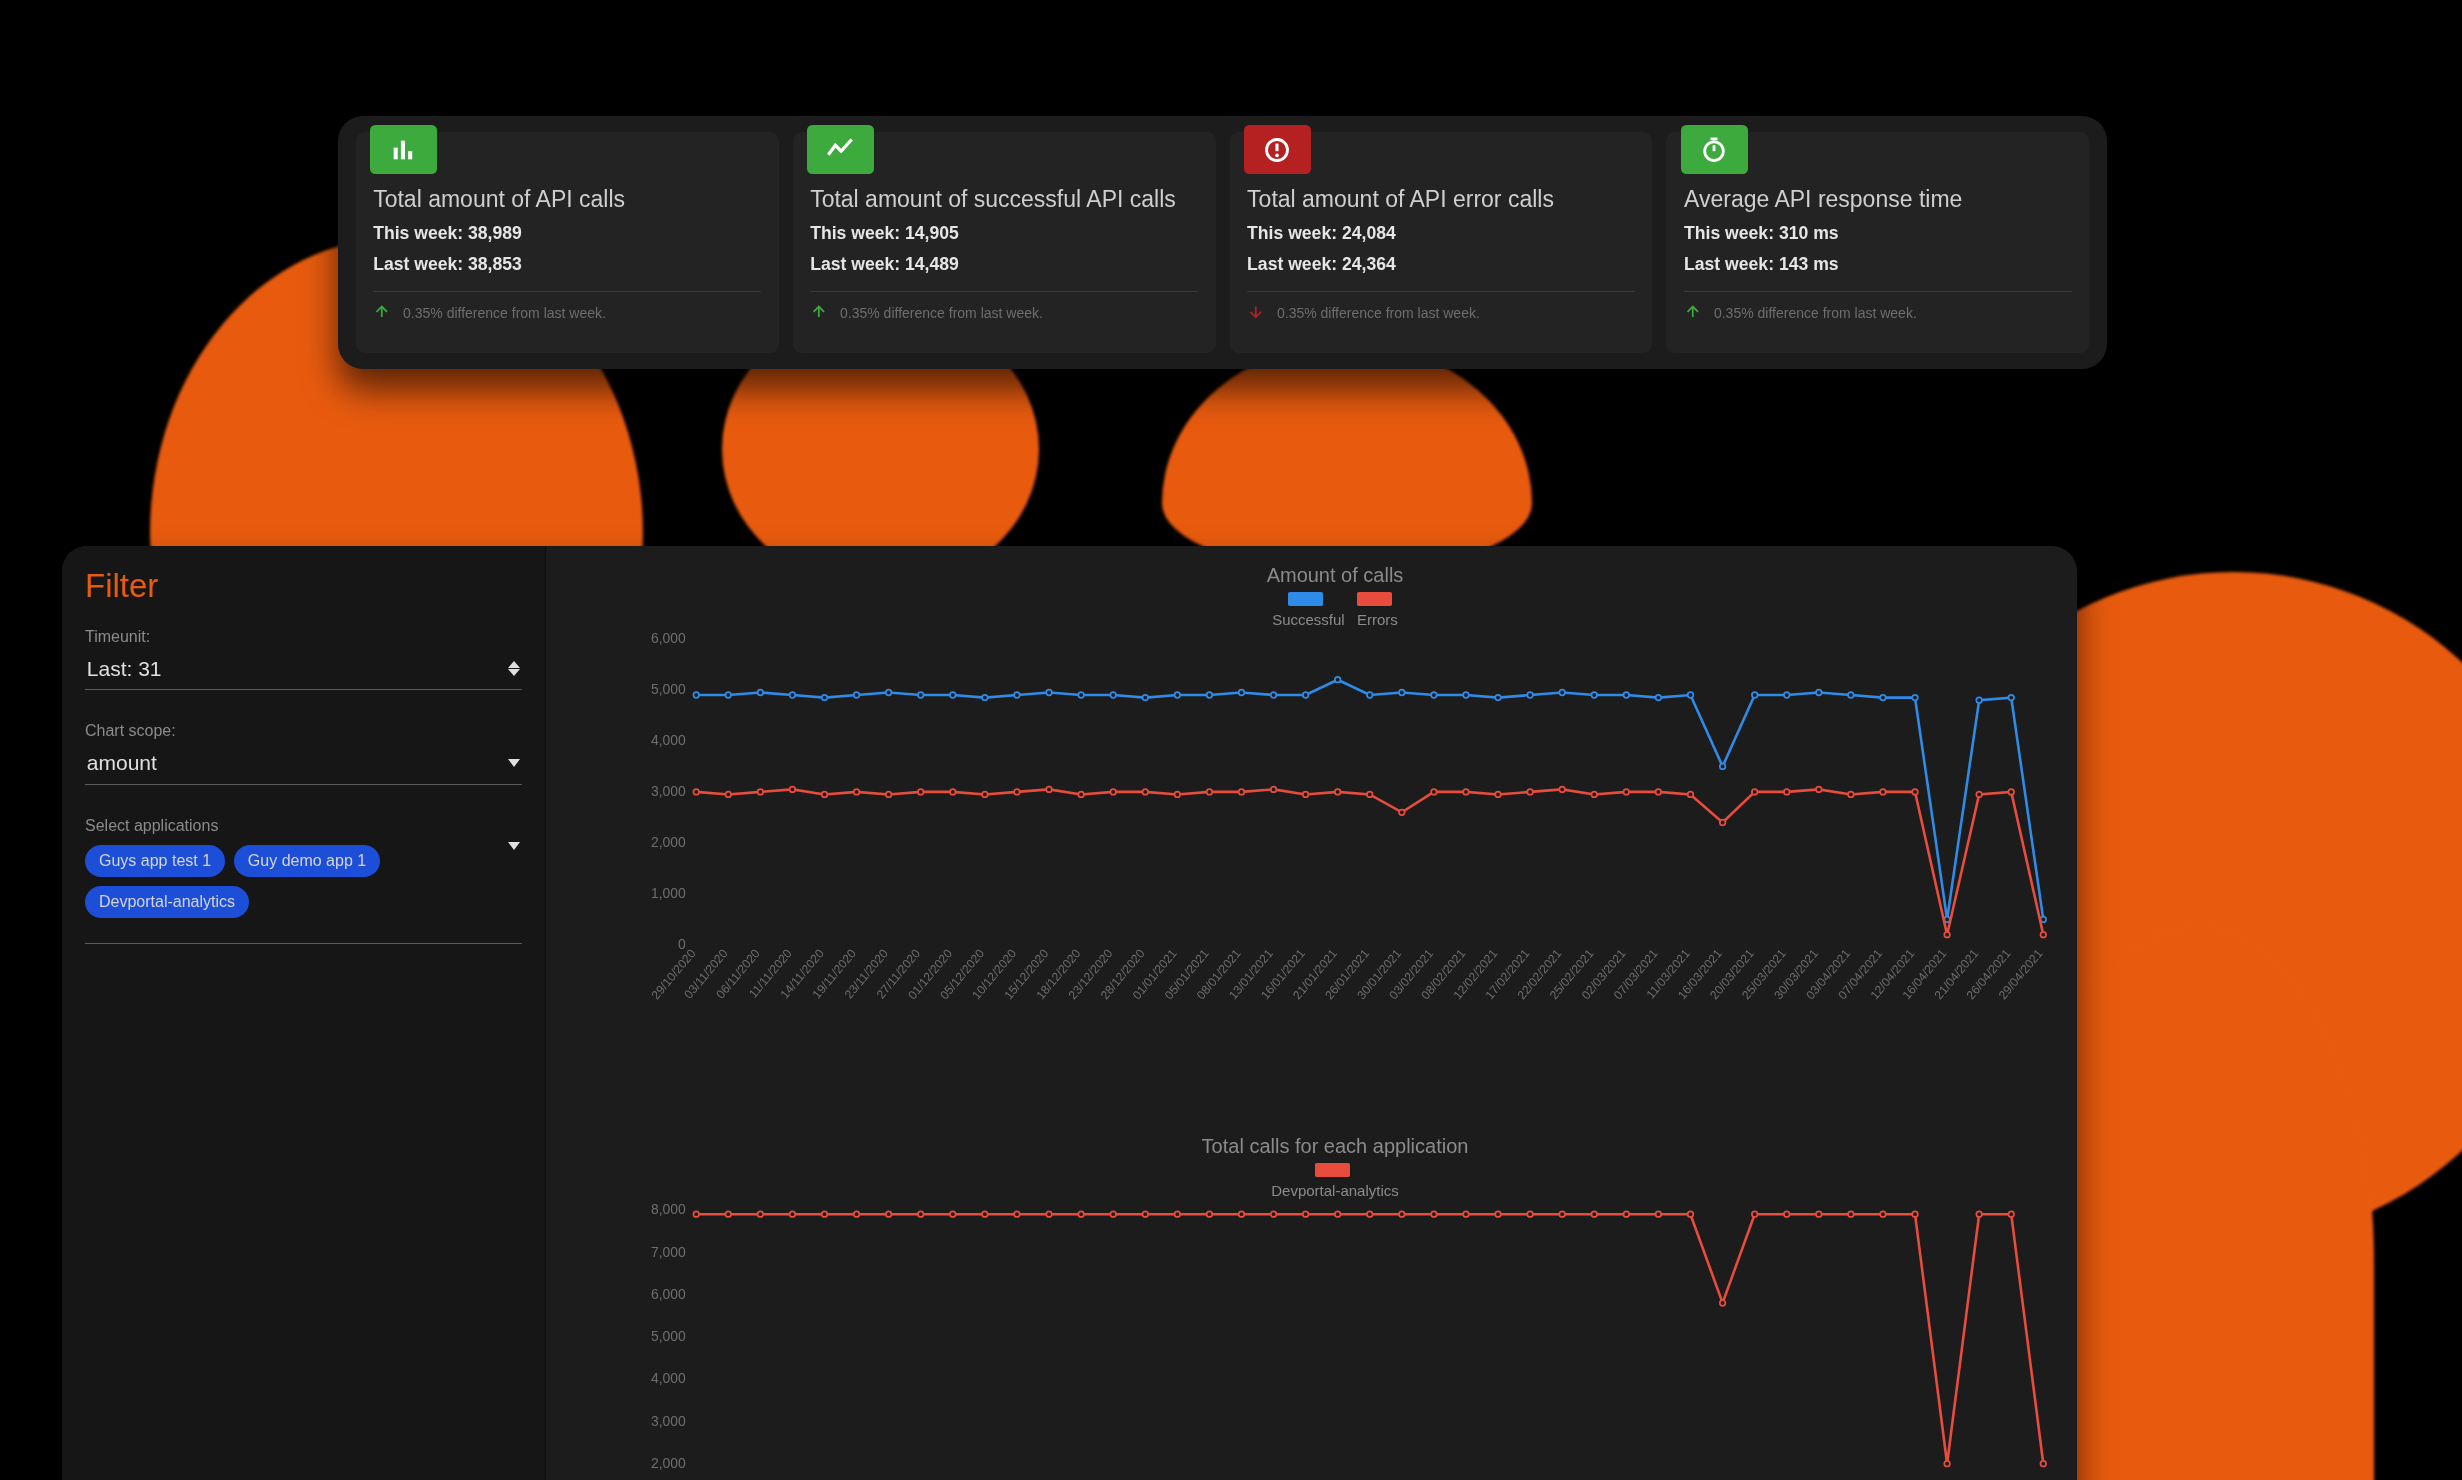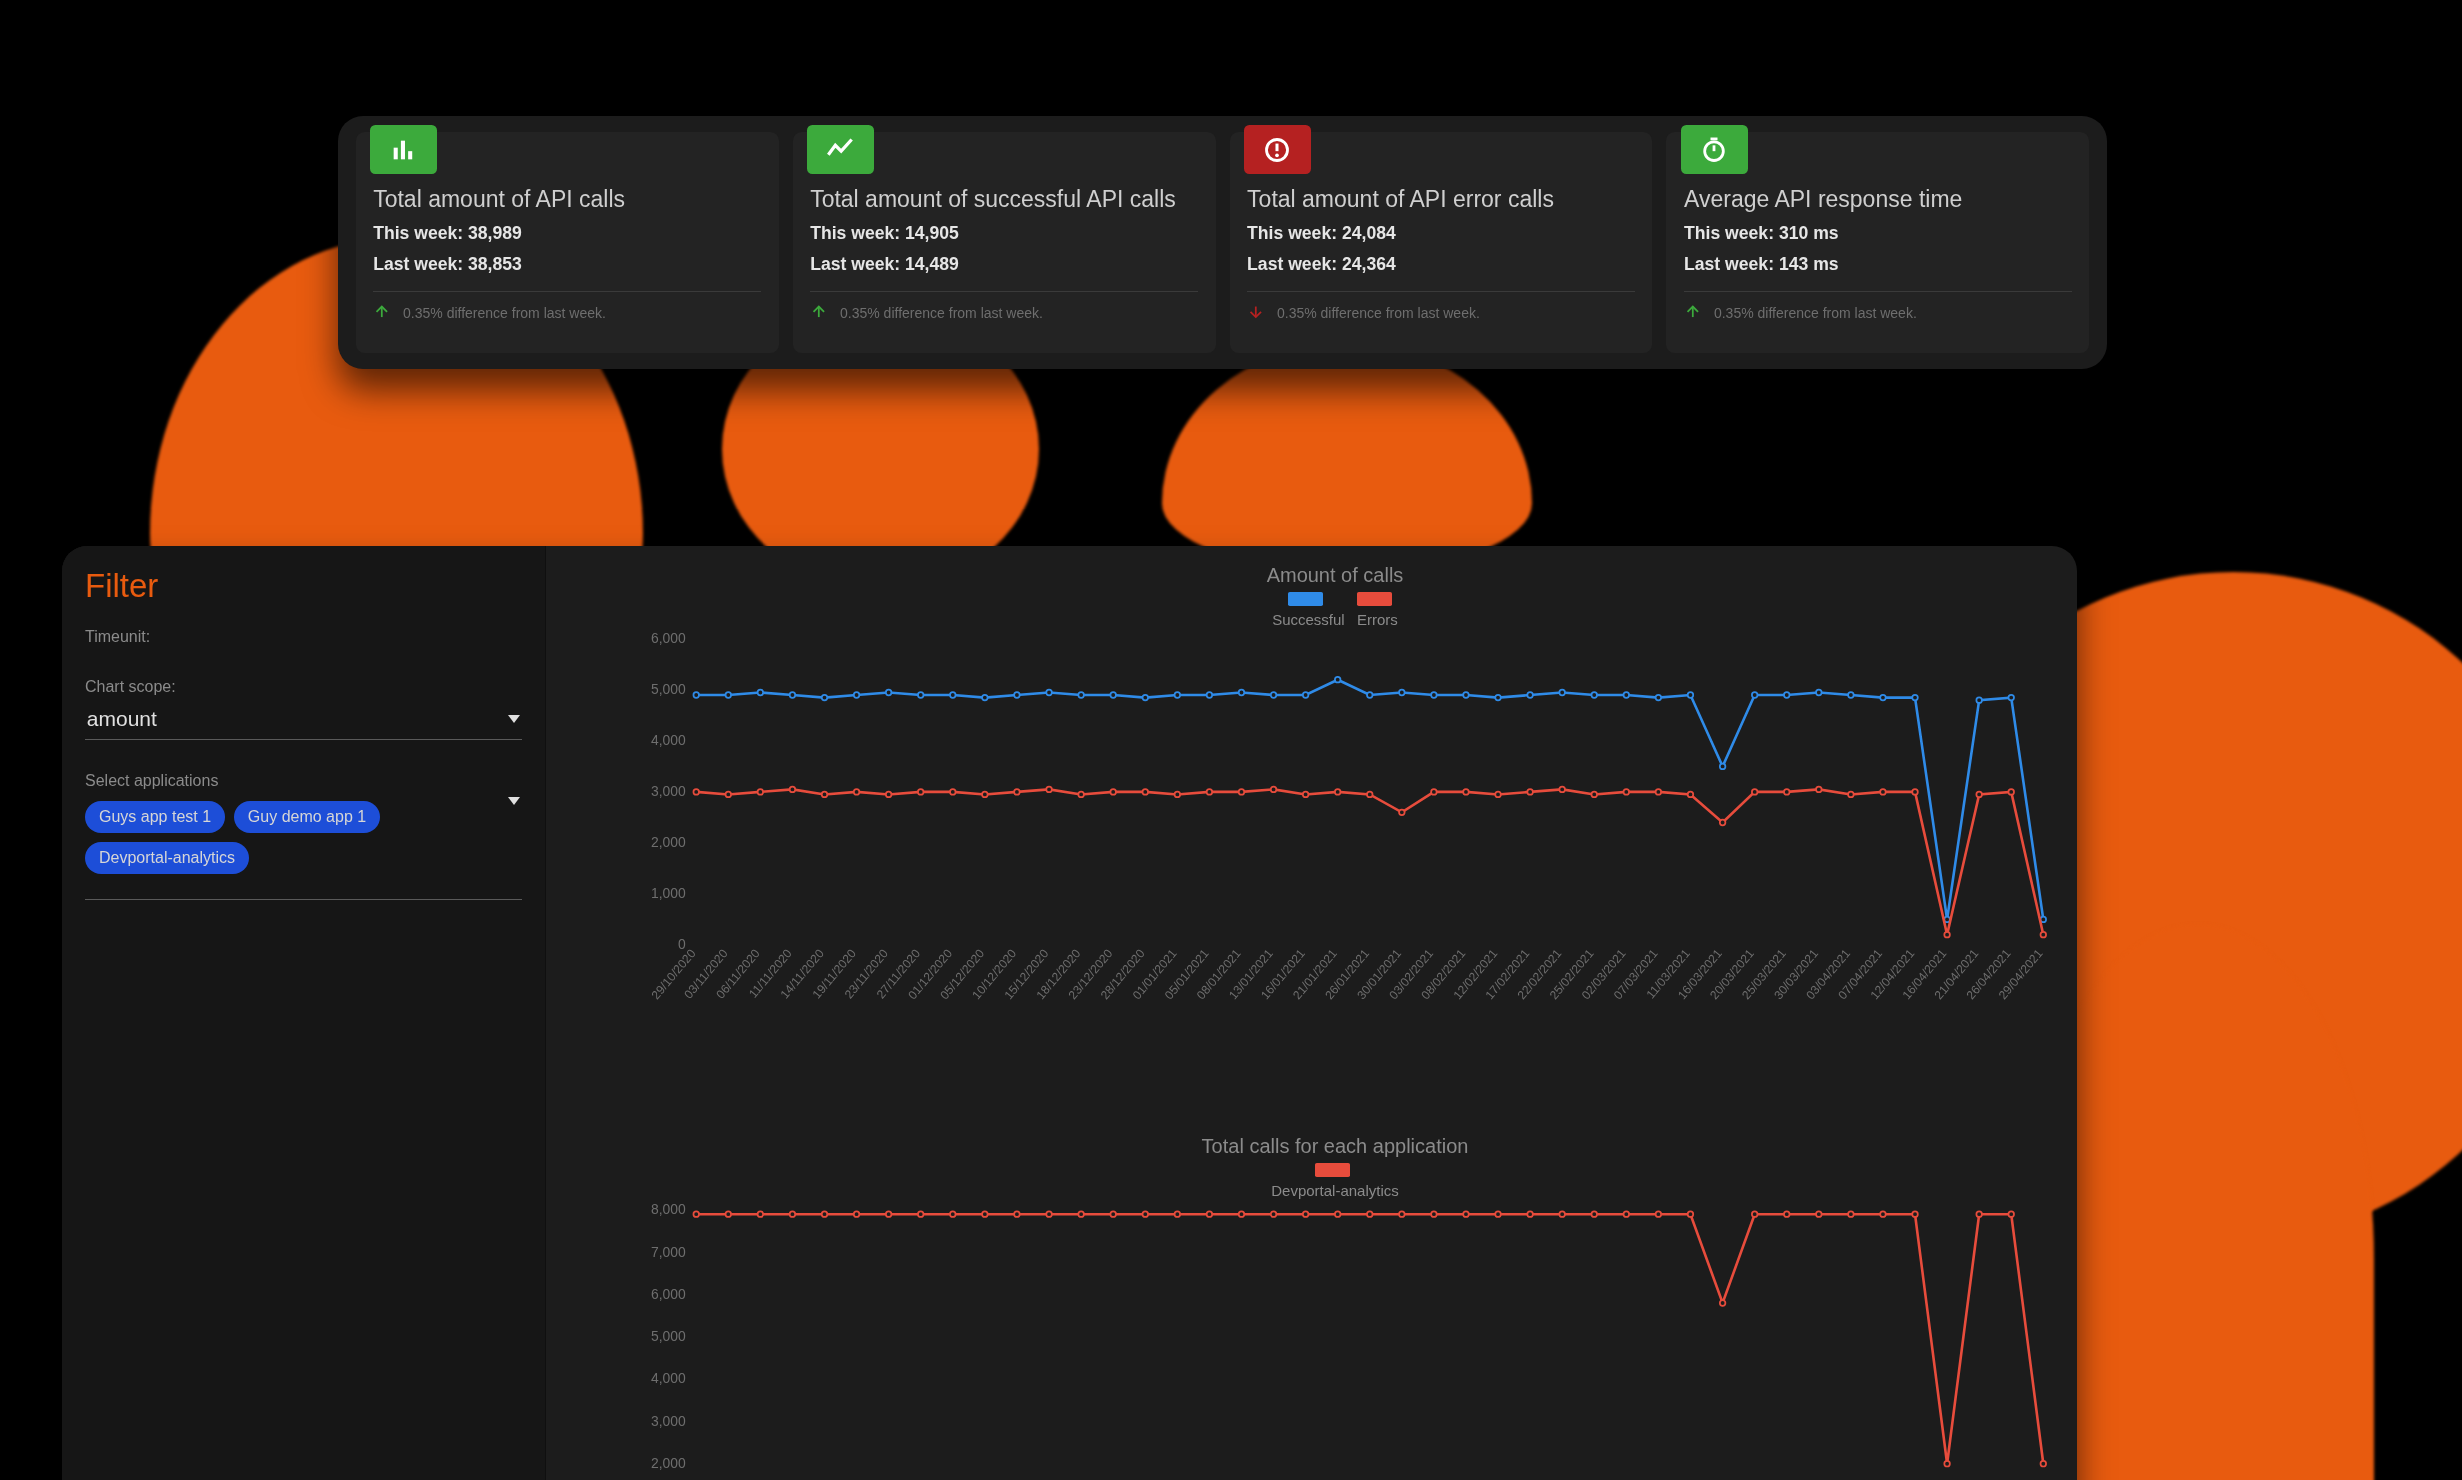--- a/index.html
+++ b/index.html
@@ -193,20 +193,27 @@
     </div>
   </div>
 
 <div class="dash-frame">
 
   <div class="filter-panel">
     <div class="filter-title">Filter</div>
 
     <div class="field">
       <div class="field-label">Timeunit:</div>
+      <div class="field-input">
+        <span>Last: 31</span>
+        <span class="stepper">
+            <div class="up"></div>
+            <div class="down"></div>
+          </span>
+      </div>
     </div>
 
     <div class="field">
       <div class="field-label">Chart scope:</div>
       <div class="field-input">
         <span>amount</span>
         <span class="caret"></span>
       </div>
     </div>
 

